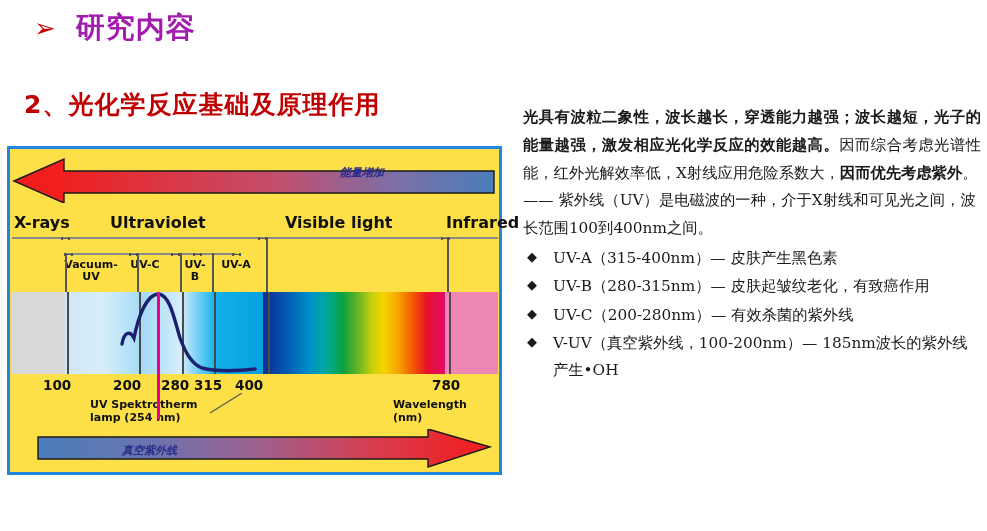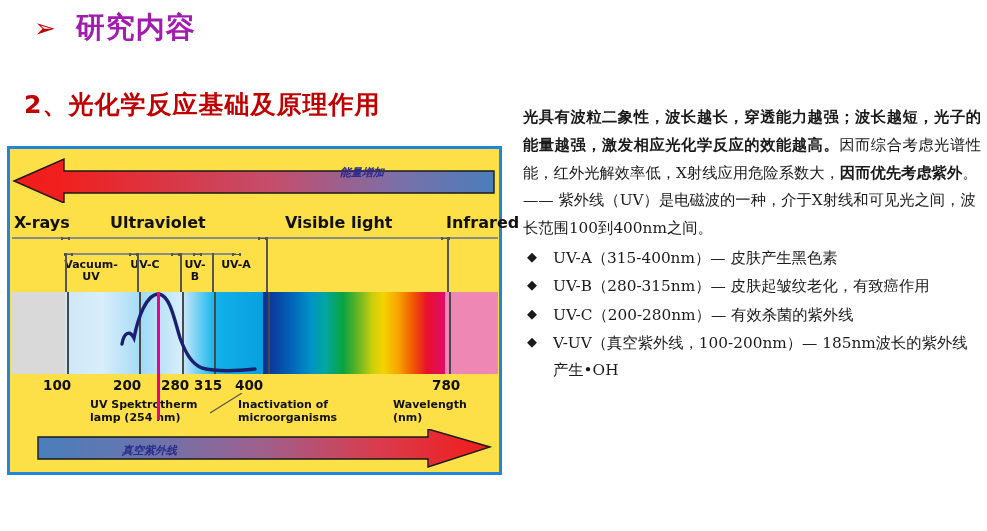--- a/index.html
+++ b/index.html
@@ -342,24 +342,20 @@
       <span class="wl-num" style="left:422px;">780</span>
     </div>
 
     <svg id="leader-line" viewBox="0 0 40 22">
       <line x1="36" y1="0" x2="4" y2="20" stroke="#555" stroke-width="1.2"></line>
     </svg>
 
     <div class="annot" id="annot-lamp">
       <div>UV Spektrotherm</div>
       <div>lamp (254 nm)</div>
-    </div>
-    <div class="annot" id="annot-inact">
-      <div>Inactivation of</div>
-      <div>microorganisms</div>
     </div>
     <div class="annot" id="annot-wavelength">Wavelength (nm)</div>
 
     <svg id="penetration-arrow" viewBox="0 0 456 40" preserveAspectRatio="none">
       <defs>
         <linearGradient id="gradPen" x1="0" y1="0" x2="1" y2="0">
           <stop offset="0" stop-color="#4a7ebb"></stop>
           <stop offset="0.25" stop-color="#6b74ad"></stop>
           <stop offset="0.50" stop-color="#a05f8c"></stop>
           <stop offset="0.75" stop-color="#d93c4d"></stop>

